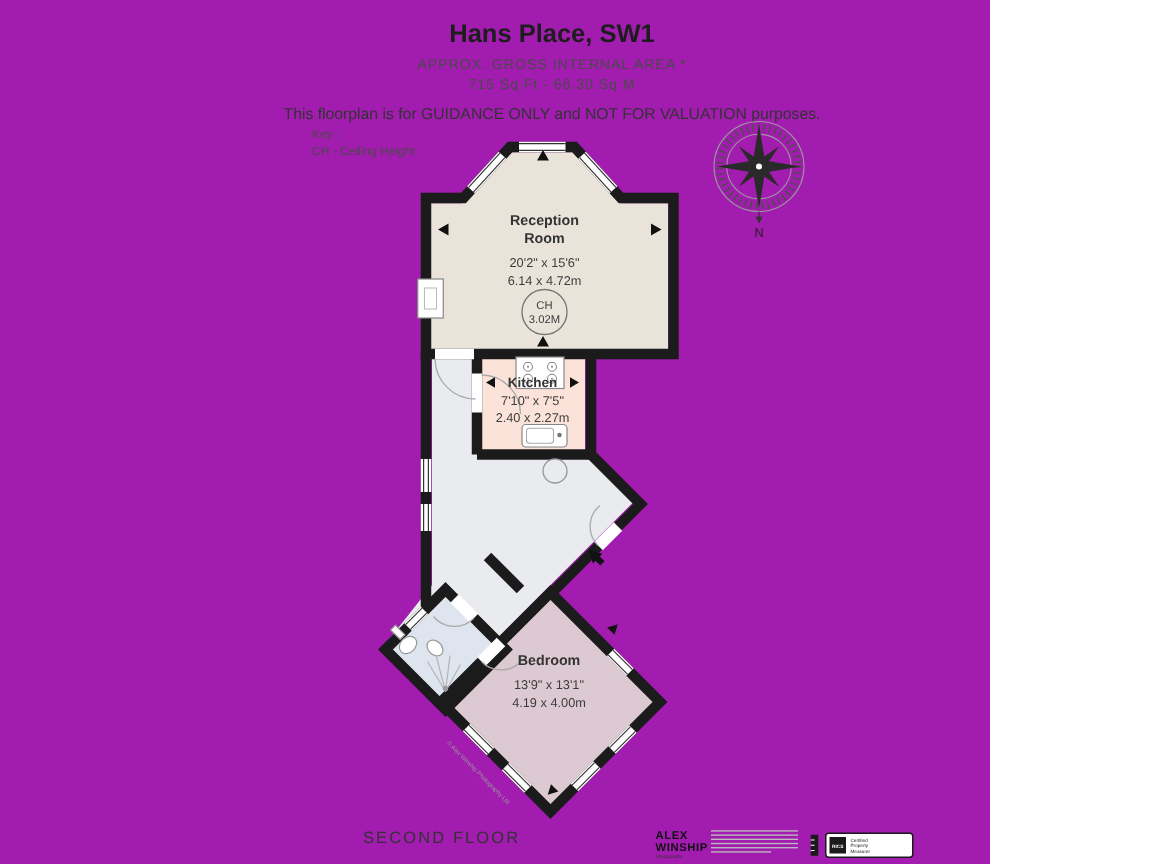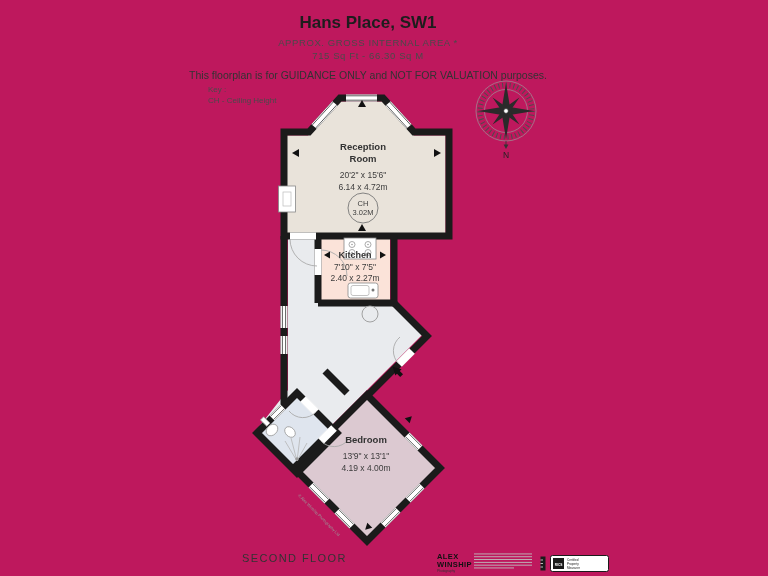--- a/index.html
+++ b/index.html
@@ -1,16 +1,16 @@
 <!DOCTYPE html>
 <html><head>
 <meta charset="utf-8">
 <style>
   html,body{margin:0;padding:0;background:#fff;}
-  #page{position:relative;width:768px;height:576px;background:#be185d;overflow:hidden;
+  #page{position:relative;width:660px;height:576px;background:#a21caf;overflow:hidden;
         font-family:"Liberation Sans", sans-serif;}
   svg{display:block;}
   text{font-family:"Liberation Sans", sans-serif;fill:#3c3c3c;}
   .hdr-title{font-size:17px;font-weight:700;fill:#1d1d1d;}
   .hdr-sub{font-size:9.5px;letter-spacing:.6px;fill:#4a4a4a;}
   .hdr-guid{font-size:10.5px;fill:#333;}
   .keytxt{font-size:8px;fill:#4a4a4a;}
   .room-name{font-size:9.5px;font-weight:700;fill:#333;}
   .room-dim{font-size:8.5px;fill:#3c3c3c;}
   .ch-txt{font-size:7.5px;fill:#3c3c3c;}

